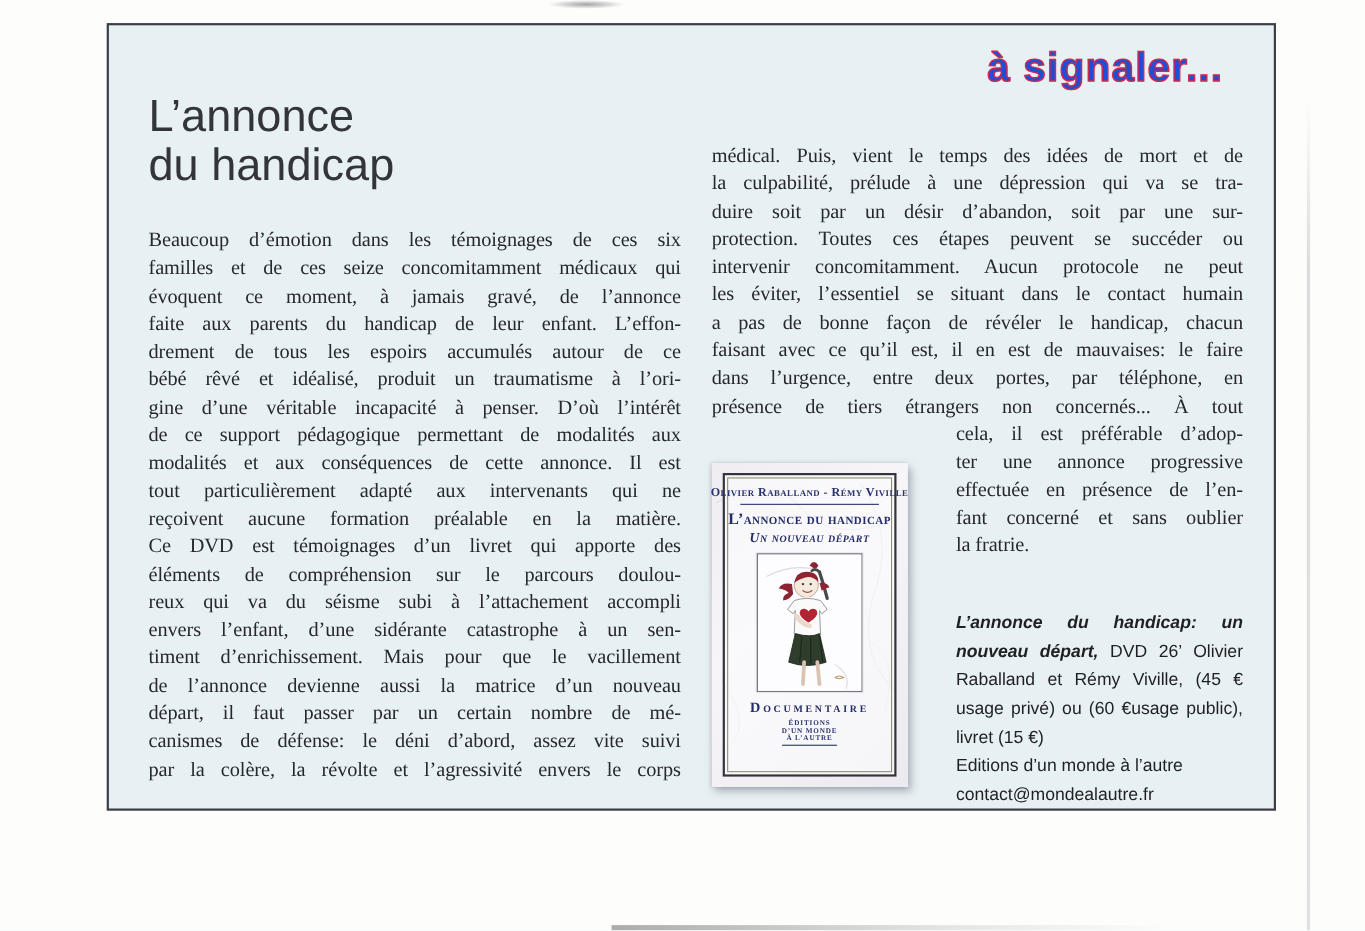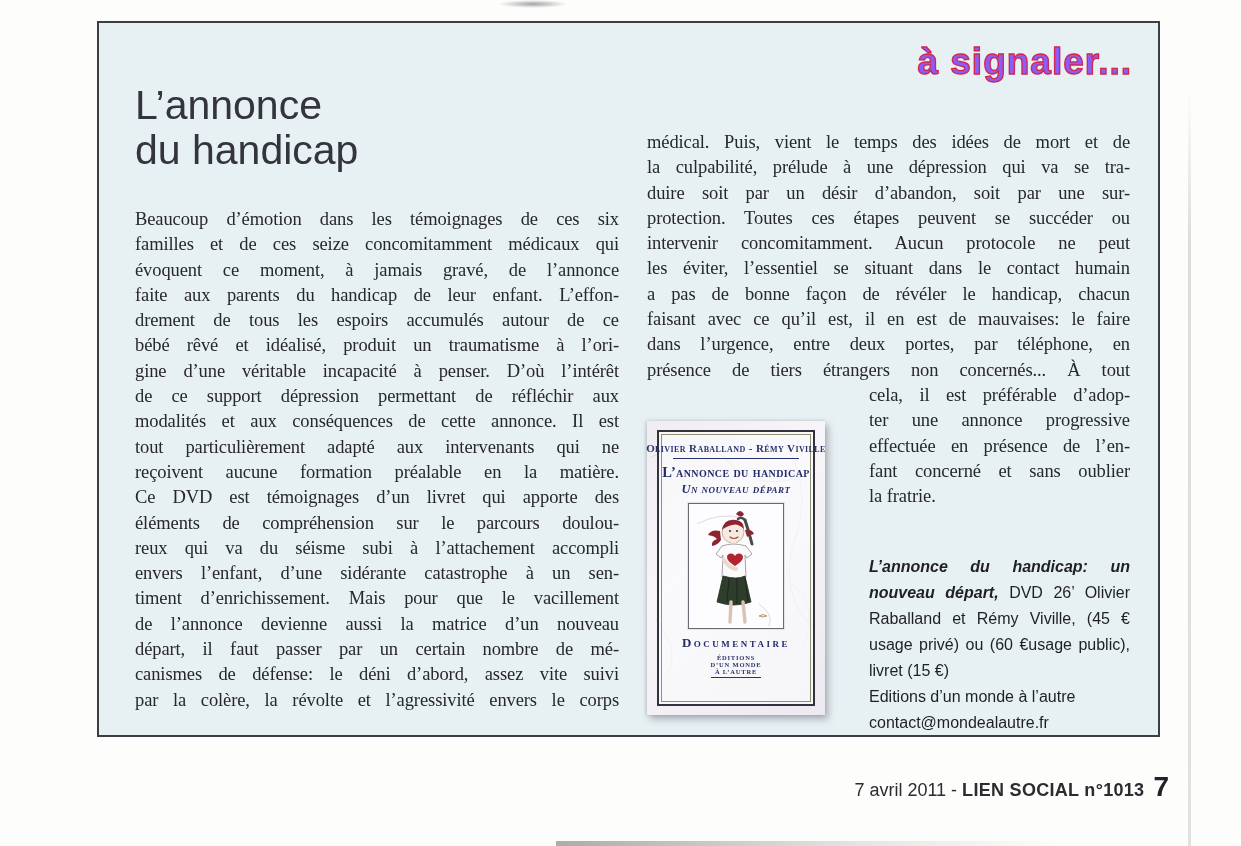--- a/index.html
+++ b/index.html
@@ -13,23 +13,23 @@
                      background:radial-gradient(ellipse at center, rgba(90,90,95,.55), rgba(90,90,95,0) 70%); }
   .artifact-bottom { position:absolute; left:556px; top:841px; width:510px; height:5px;
                      background:linear-gradient(to right, rgba(70,75,70,.45), rgba(120,125,120,.18) 60%, rgba(120,125,120,0)); }
   .paper-edge     { position:absolute; left:1188px; top:88px; width:3px; height:758px;
                      background:linear-gradient(to bottom, rgba(160,160,165,.0), rgba(160,160,165,.35) 20%, rgba(160,160,165,.3)); }
 
   
   .panel { position:absolute; left:97px; top:21px; width:1063px; height:716px;
            background:#e7f0f3; border:2px solid #3d3d44; }
 
-  .header-label { position:absolute; top:18px; right:26px;
+  .header-label { position:absolute; top:18px; right:46px;
                   font-family:"Liberation Sans", sans-serif; font-weight:700;
-                  font-size:37px; letter-spacing:1px; color:#8b5cf6;
+                  font-size:37px; letter-spacing:1px; color:#1d4ed8;
                   -webkit-text-stroke:1.3px #d22850;
                   text-shadow:0 0 1px #d22850; }
 
   .article-title { position:absolute; left:36px; top:60px;
                    font-family:"Liberation Sans", sans-serif;
                    font-size:41px; line-height:45px; font-weight:400;
                    color:#34343c; letter-spacing:0; }
   .article-title .tl { text-align:left !important; text-align-last:left !important; }
 
   
@@ -105,21 +105,21 @@
       </div>
 
     <div class="col-left body-text">
         <div class="tl">Beaucoup d’émotion dans les témoignages de ces six</div>
         <div class="tl">familles et de ces seize concomitamment médicaux qui</div>
         <div class="tl">évoquent ce moment, à jamais gravé, de l’annonce</div>
         <div class="tl">faite aux parents du handicap de leur enfant. L’effon-</div>
         <div class="tl">drement de tous les espoirs accumulés autour de ce</div>
         <div class="tl">bébé rêvé et idéalisé, produit un traumatisme à l’ori-</div>
         <div class="tl">gine d’une véritable incapacité à penser. D’où l’intérêt</div>
-        <div class="tl">de ce support dépression permettant de réfléchir aux</div>
+        <div class="tl">de ce support pédagogique permettant de modalités aux</div>
         <div class="tl">modalités et aux conséquences de cette annonce. Il est</div>
         <div class="tl">tout particulièrement adapté aux intervenants qui ne</div>
         <div class="tl">reçoivent aucune formation préalable en la matière.</div>
         <div class="tl">Ce DVD est témoignages d’un livret qui apporte des</div>
         <div class="tl">éléments de compréhension sur le parcours doulou-</div>
         <div class="tl">reux qui va du séisme subi à l’attachement accompli</div>
         <div class="tl">envers l’enfant, d’une sidérante catastrophe à un sen-</div>
         <div class="tl">timent d’enrichissement. Mais pour que le vacillement</div>
         <div class="tl">de l’annonce devienne aussi la matrice d’un nouveau</div>
         <div class="tl">départ, il faut passer par un certain nombre de mé-</div>
@@ -213,17 +213,14 @@
 
       <div class="rc-caption">
         <p class="caption-p"><span class="caption-lead">L’annonce du handicap: un nouveau départ,</span><span> DVD 26’ Olivier Raballand et Rémy Viville, (45 € usage privé) ou (60 €usage public), livret (15 €)</span></p>
         <div class="caption-line">Editions d’un monde à l’autre</div>
         <div class="caption-line">contact@mondealautre.fr</div>
       </div>
 
     </div>
   </div>
 
-  <div class="footer">
-    <span>7 avril 2011 - </span><span class="journal">LIEN SOCIAL n°1013</span><span class="page-number">7</span>
-  </div>
 
 </div>
 
 </body></html>

